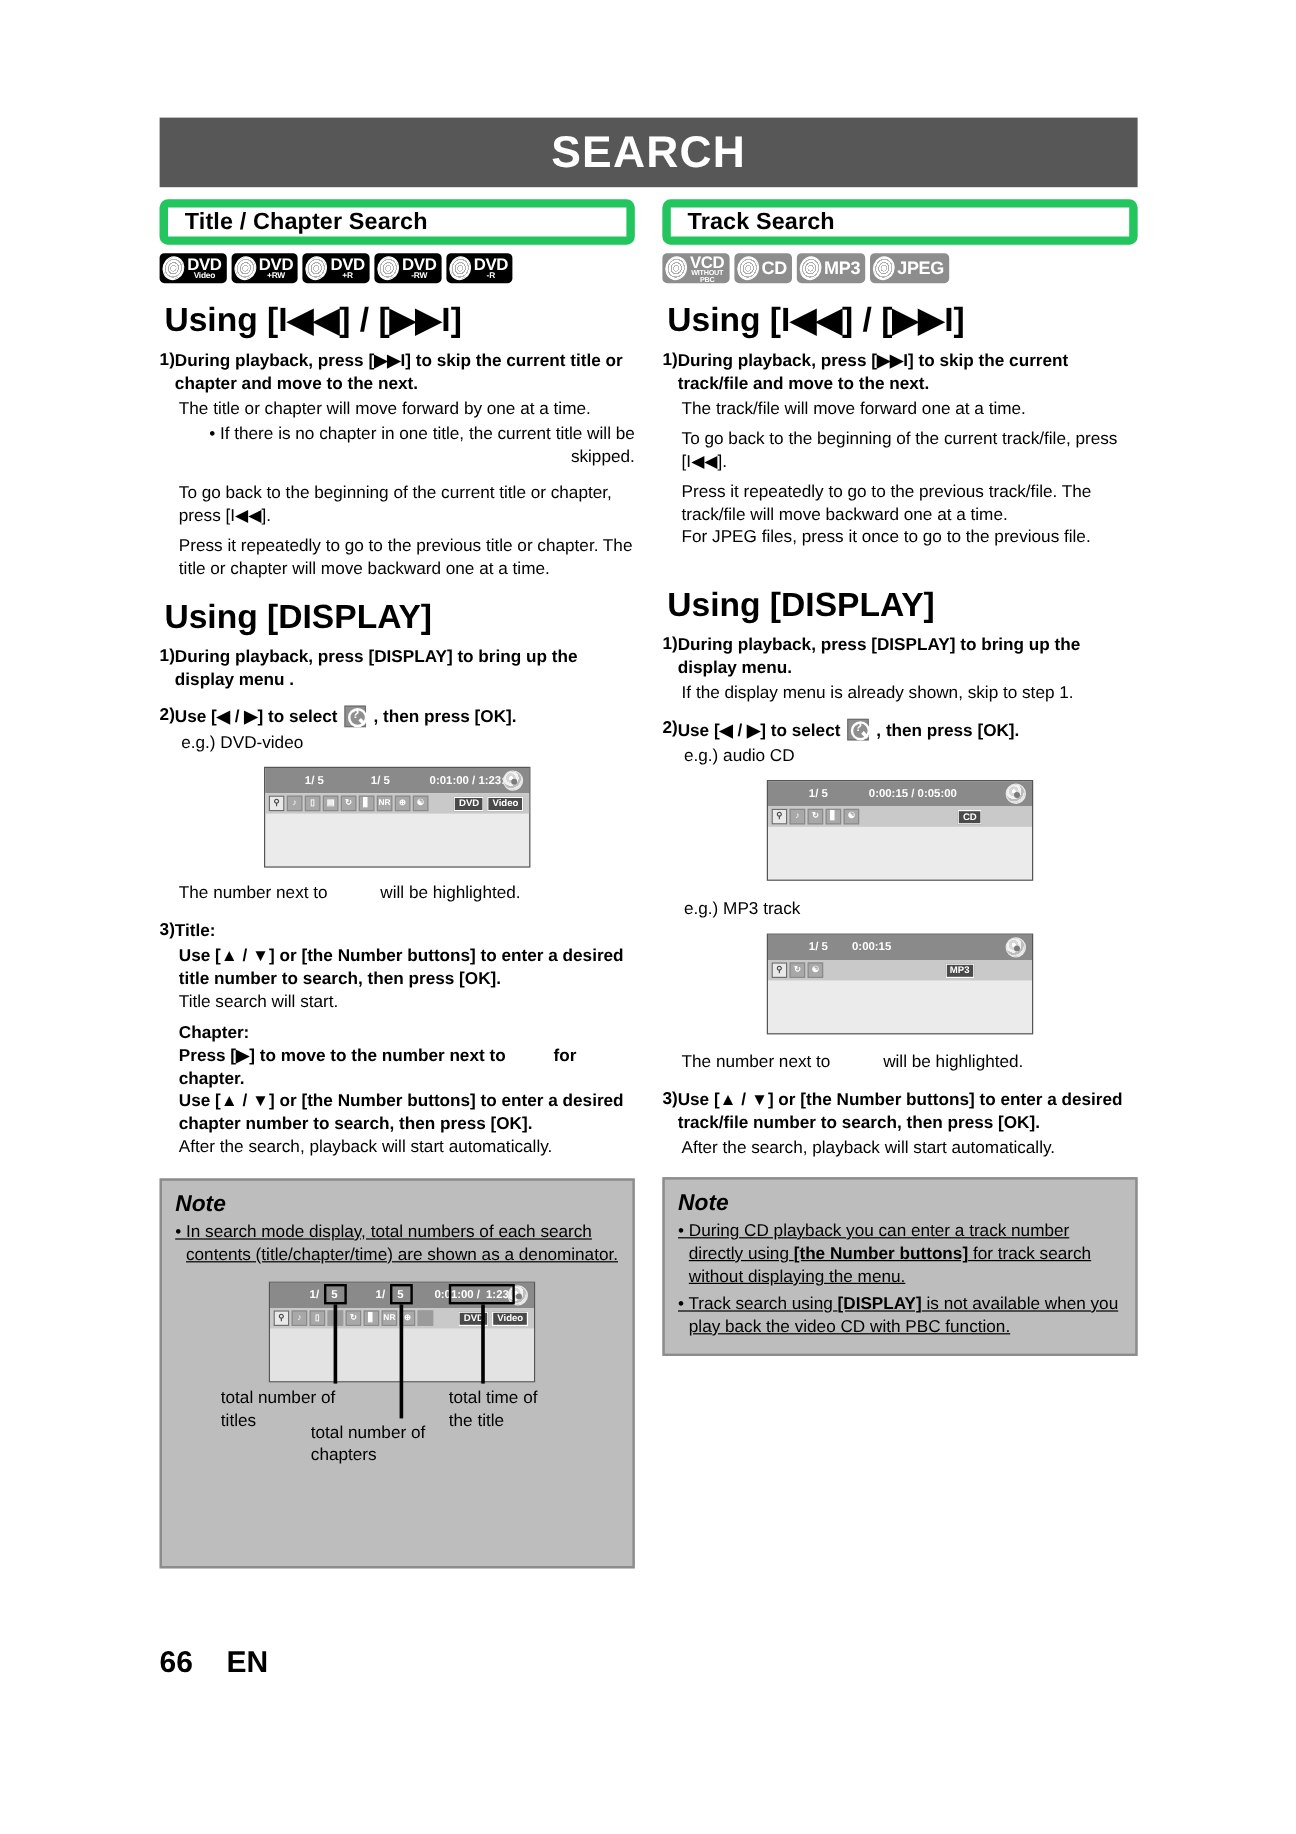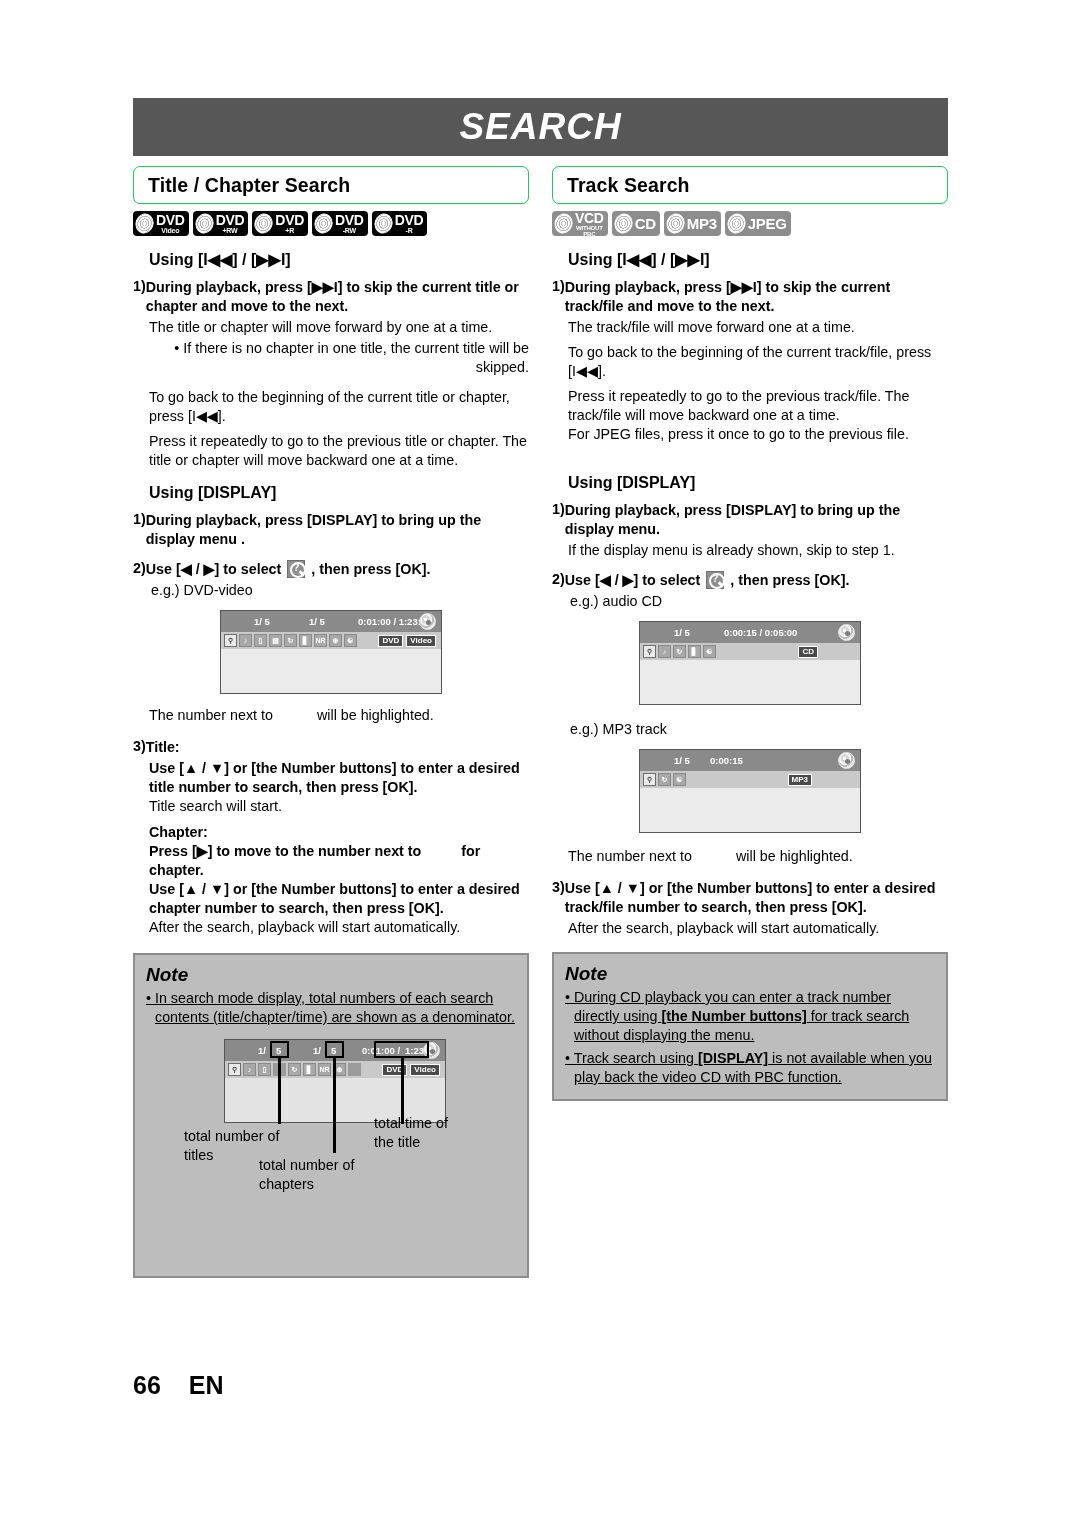--- a/index.html
+++ b/index.html
@@ -14,30 +14,30 @@
   }
   .page { position:absolute; left:133px; top:0; width:815px; height:1528px; }
 
   
   .banner{
     position:absolute; left:0; top:98px; width:815px; height:58px;
     background:#575757; color:#fff;
     display:flex; align-items:center; justify-content:center;
     letter-spacing:1px;
   }
-  .banner span{ font-size:37px; font-weight:bold;font-style:italic; }
+  .banner span{ font-size:37px; font-weight:bold; }
 
   
   .col{ position:absolute; top:166px; width:396px; }
   .col-left{ left:0; }
   .col-right{ left:419px; }
 
   
   .sec-box{
-    border:1px solid #22c55e; border-radius:7px;
+    border:7px solid #22c55e; border-radius:7px;
     height:38px; display:flex; align-items:center;
     padding-left:14px; background:#fff;
     box-shadow:0 1px 1px rgba(0,0,0,.08);
   }
   .sec-box span{ font-size:19.5px; font-weight:bold; letter-spacing:.1px; }
 
   
   .badges{ display:flex; gap:4px; margin-top:7px; }
   .badge{
     height:25px; border-radius:4px; display:flex; align-items:center;
@@ -53,21 +53,21 @@
     flex:0 0 auto; margin-right:2px;
     border:1px solid #fff;
   }
   .badge-txt{ display:flex; flex-direction:column; align-items:center; line-height:1; }
   .badge-main{ font-size:14px; font-weight:bold; letter-spacing:-.3px; }
   .badge-sub{ font-size:7px; font-weight:bold; letter-spacing:-.2px; margin-top:0px; }
   .badge-sub.tiny{ font-size:6px; }
   .badge.one-line .badge-main{ font-size:15px; }
 
   
-  h3.using{ font-size:16px; font-weight:bold; margin:14px 0 9px 16px; }
+  h3.using{ font-size:28px; font-weight:bold; margin:14px 0 9px 4px; }
   .step{ display:flex; margin:0 0 2px 0; }
   .step .num{ font-weight:bold; font-size:14.3px; flex:0 0 auto; }
   .step .txt{ font-weight:bold; font-size:14.3px; line-height:1.33; }
   p.body{ font-size:14.3px; line-height:1.33; margin:0 0 0 16px; }
   p.body.b{ font-weight:bold; }
   p.bullet{ font-size:14.3px; line-height:1.33; margin:2px 0 0 16px; text-indent:-8px; padding-left:8px;text-align:right; }
   p.gap{ margin-top:11px; }
   p.gap-s{ margin-top:6px; }
   .eg{ font-size:14.3px; margin:3px 0 0 18px; }
   b{ font-weight:bold; }
@@ -314,21 +314,21 @@
         <div class="hl" style="left:124px; top:2px; width:19px; height:17px"></div>
         <div class="hl" style="left:179px; top:2px; width:19px; height:17px"></div>
         <div class="hl" style="left:228px; top:2px; width:55px; height:17px"></div>
 
         <div class="leader" style="left:132px; top:19px; height:66px"></div>
         <div class="leader" style="left:187px; top:19px; height:95px"></div>
         <div class="leader" style="left:255px; top:19px; height:66px"></div>
 
         <div class="cap" style="left:38px; top:88px; width:100px">total number of titles</div>
         <div class="cap" style="left:113px; top:117px; width:105px">total number of chapters</div>
-        <div class="cap" style="left:228px; top:75px; width:82px">total time of the title</div>
+        <div class="cap" style="left:228px; top:88px; width:82px">total time of the title</div>
       </div>
     </div>
   </div>
 
   <div class="col col-right">
 
     <div class="sec-box">
       <span>Track Search</span>
     </div>
 

